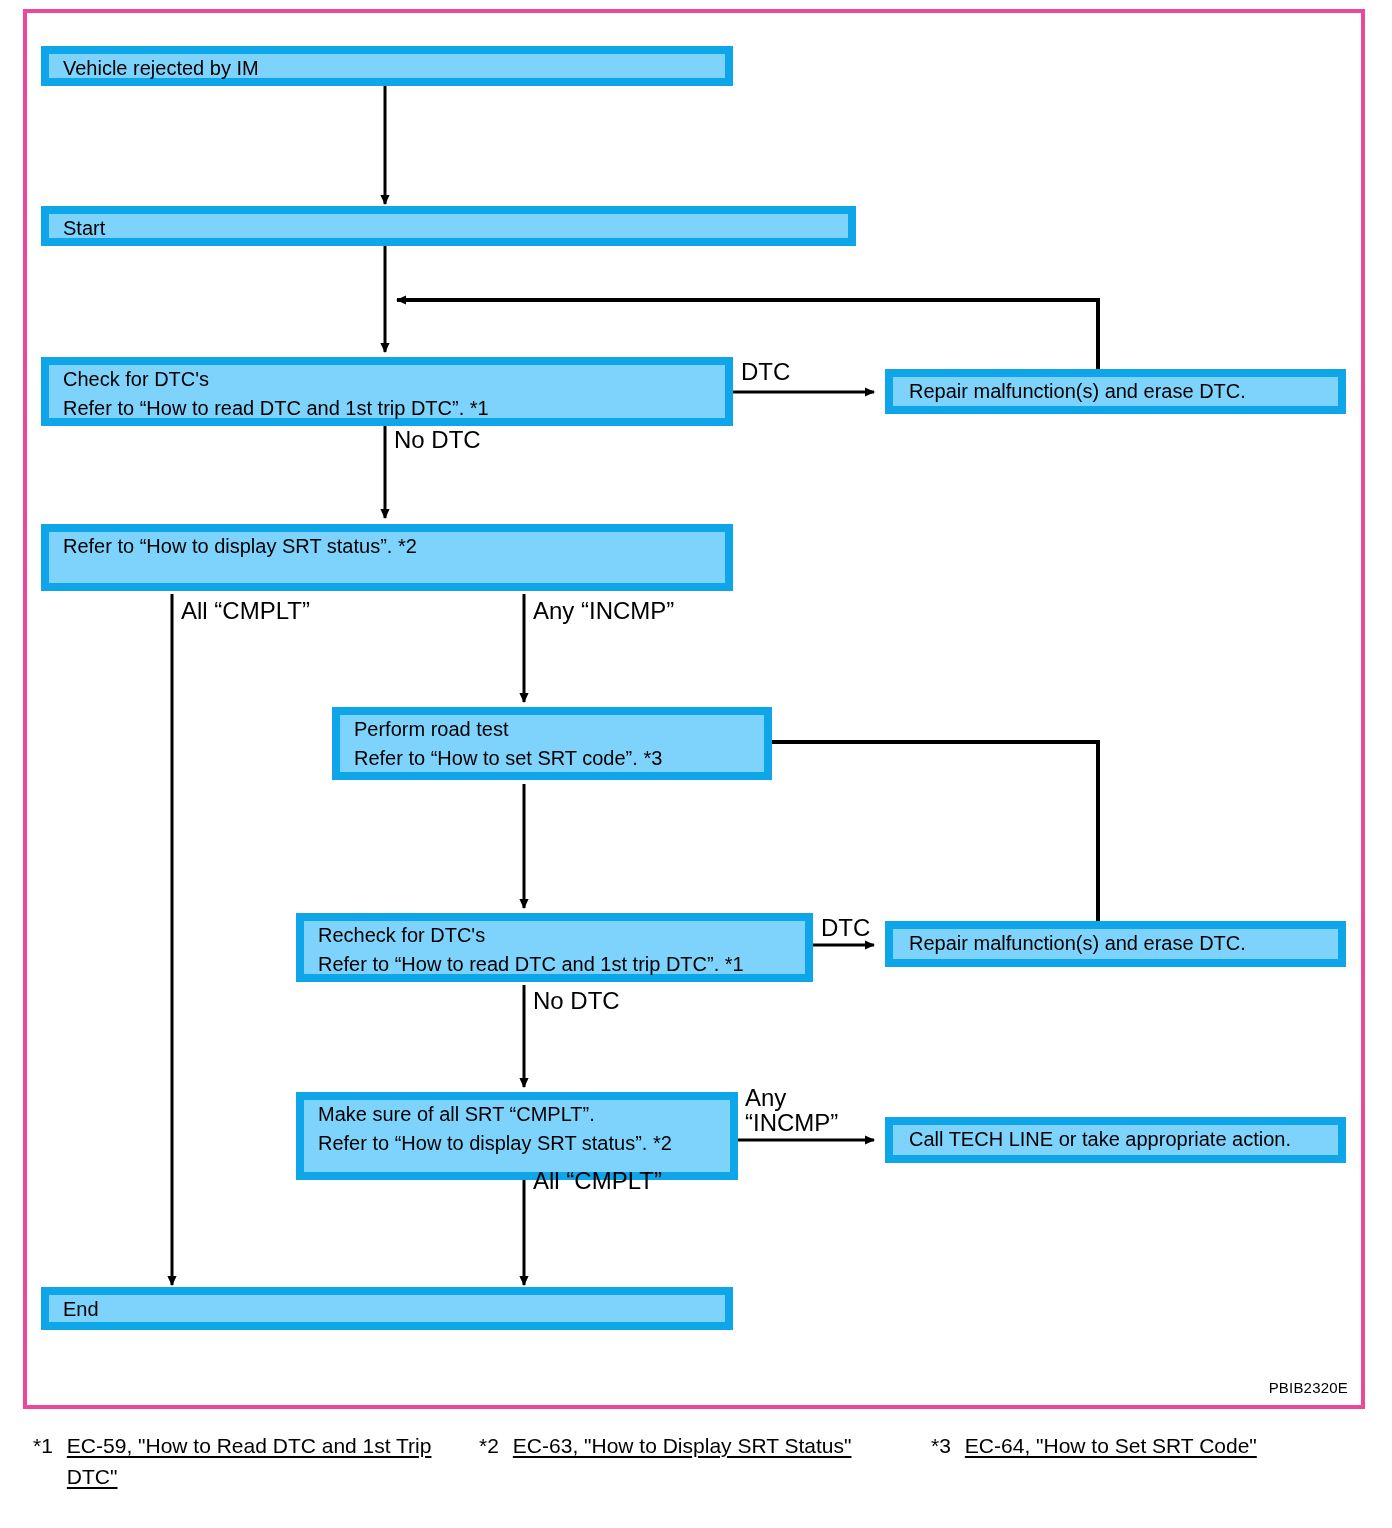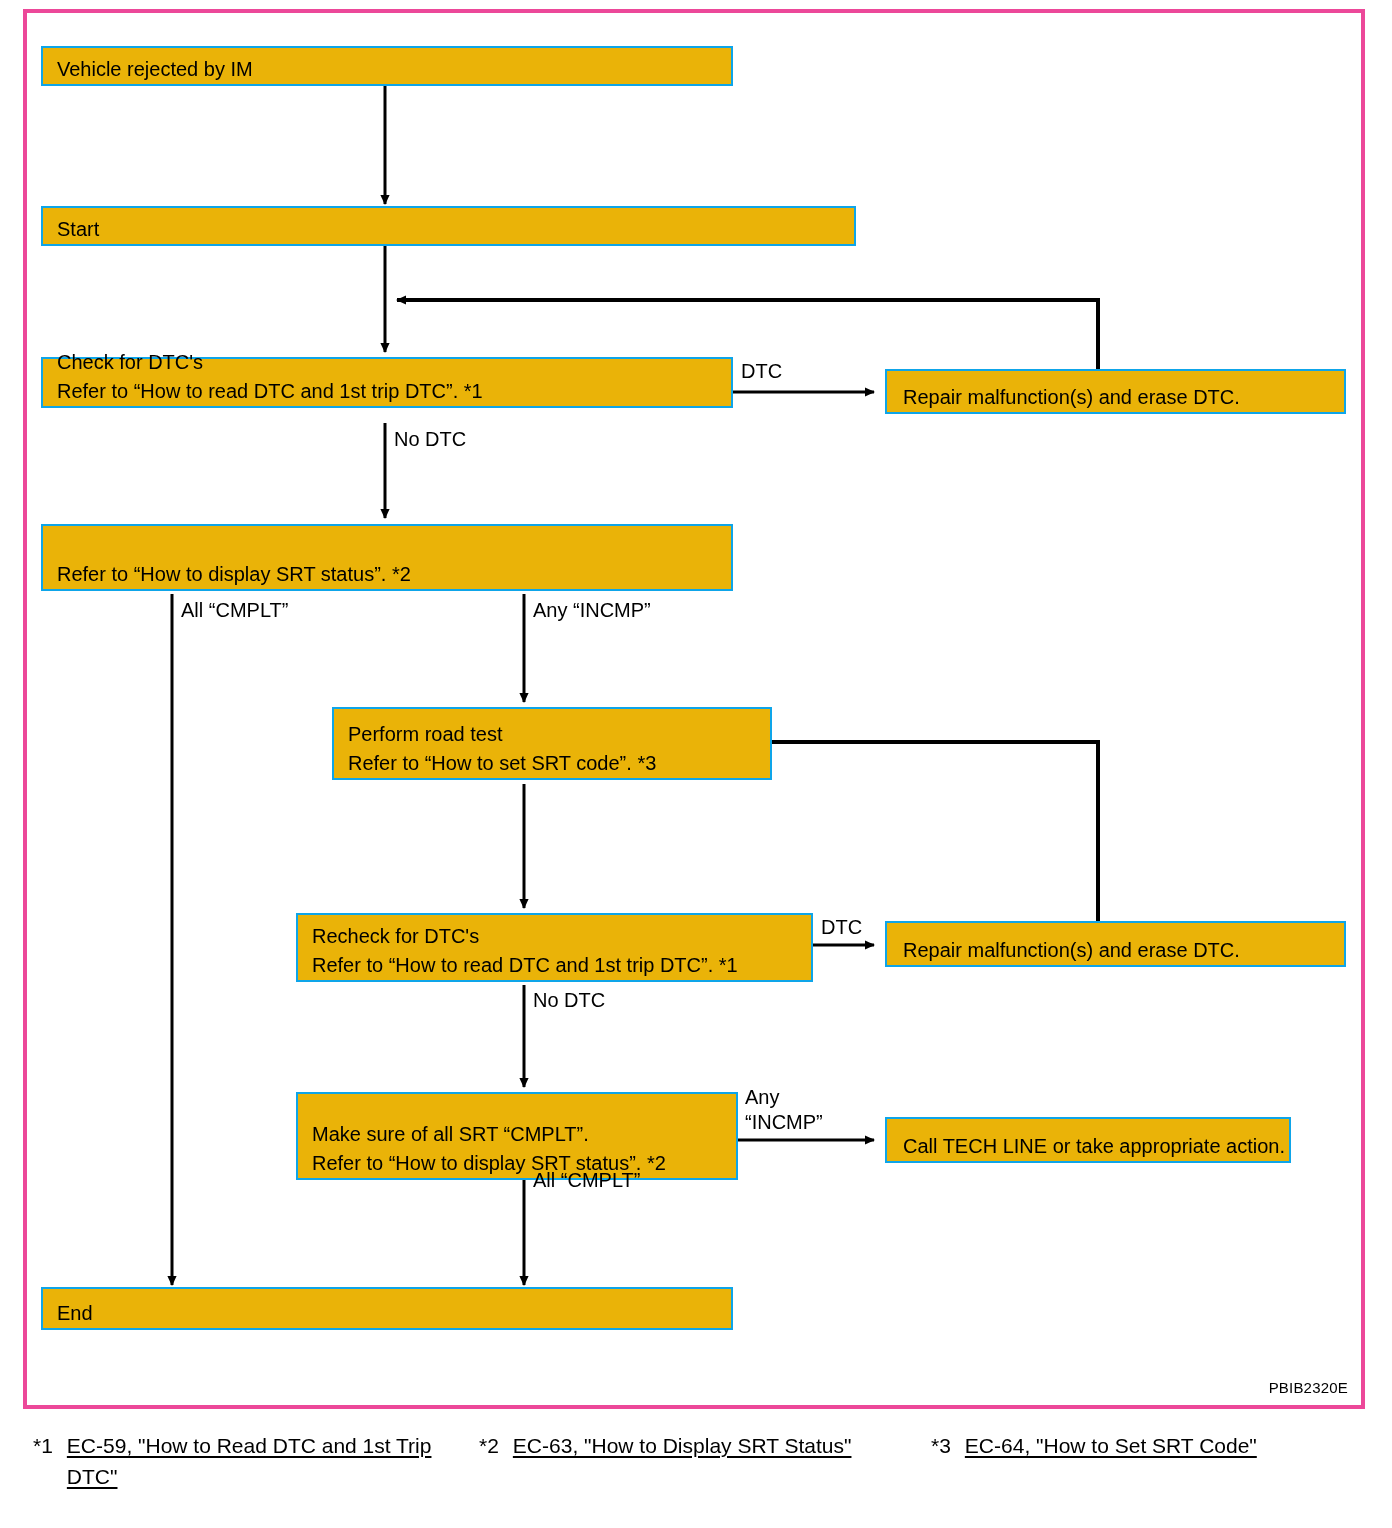--- a/index.html
+++ b/index.html
@@ -26,42 +26,42 @@
     left: 23px;
     top: 9px;
     width: 1342px;
     height: 1400px;
     border: 4px solid #ec4899;
     box-sizing: border-box;
     background: #fff;
   }
   .node {
     position: absolute;
-    border: 2px solid #0ea5e9;
+    border: 8px solid #0ea5e9;
     box-sizing: border-box;
-    background: #eab308;
+    background: #7dd3fc;
     display: flex;
     flex-direction: column;
-    justify-content: flex-end;
+    justify-content: flex-start;
     padding-left: 14px;
     font-size: 20px;
     line-height: 29px;
     white-space: nowrap;
   }
   .node .ln { display: block; }
   .svg-layer {
     position: absolute;
     left: 0; top: 0;
     width: 1392px;
     height: 1528px;
     pointer-events: none;
   }
   .edge-label {
     position: absolute;
-    font-size: 20px;
+    font-size: 24px;
     line-height: 25px;
     white-space: nowrap;
     background: transparent;
   }
   #plate-code {
     position: absolute;
     right: 13px;
     bottom: 9px;
     font-size: 15px;
     letter-spacing: 0.2px;
@@ -137,21 +137,21 @@
   </svg>
 
   <div class="node" style="left:41px; top:46px; width:692px; height:40px;">
     <span class="ln">Vehicle rejected by IM</span>
   </div>
 
   <div class="node" style="left:41px; top:206px; width:815px; height:40px;">
     <span class="ln">Start</span>
   </div>
 
-  <div class="node" style="left:41px; top:357px; width:692px; height:51px;">
+  <div class="node" style="left:41px; top:357px; width:692px; height:69px;">
     <span class="ln">Check for DTC's</span>
     <span class="ln">Refer to “How to read DTC and 1st trip DTC”. *1</span>
   </div>
 
   <div class="node" style="left:885px; top:369px; width:461px; height:45px; padding-left:16px;">
     <span class="ln">Repair malfunction(s) and erase DTC.</span>
   </div>
 
   <div class="node" style="left:41px; top:524px; width:692px; height:67px;">
     <span class="ln">Refer to “How to display SRT status”. *2</span>
@@ -169,21 +169,21 @@
 
   <div class="node" style="left:885px; top:921px; width:461px; height:46px; padding-left:16px;">
     <span class="ln">Repair malfunction(s) and erase DTC.</span>
   </div>
 
   <div class="node" style="left:296px; top:1092px; width:442px; height:88px;">
     <span class="ln">Make sure of all SRT “CMPLT”.</span>
     <span class="ln">Refer to “How to display SRT status”. *2</span>
   </div>
 
-  <div class="node" style="left:885px; top:1117px; width:406px; height:46px; padding-left:16px;">
+  <div class="node" style="left:885px; top:1117px; width:461px; height:46px; padding-left:16px;">
     <span class="ln">Call TECH LINE or take appropriate action.</span>
   </div>
 
   <div class="node" style="left:41px; top:1287px; width:692px; height:43px;">
     <span class="ln">End</span>
   </div>
 
   <div class="edge-label" style="left:741px; top:359px;">DTC</div>
 
   <div class="edge-label" style="left:394px; top:427px;">No DTC</div>

